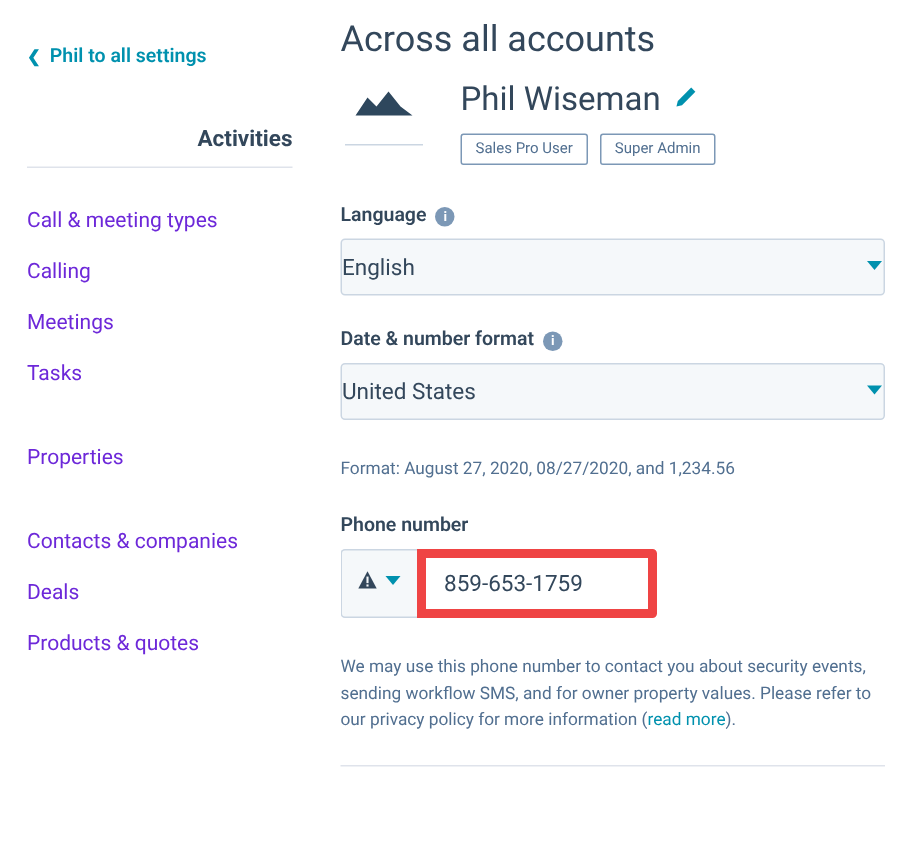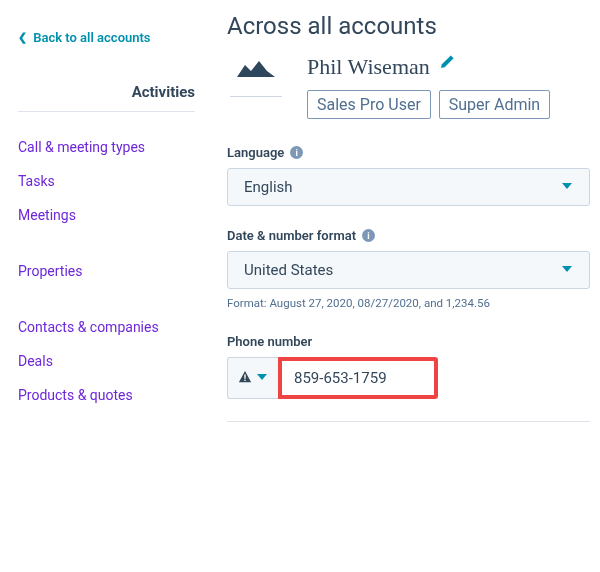--- a/index.html
+++ b/index.html
@@ -68,107 +68,107 @@
     width: 58px; height: 30px;
     display:flex; align-items:center; justify-content:center;
     margin-bottom: 12px;
   }
   .avatar-logo svg { width: 42px; height: 20px; }
   .avatar-line {
     height: 1px; background: #cbd6e2; width: 52px; margin: 0 auto;
   }
   .profile-right { flex:1; }
   .profile-name-row {
-    display:flex; gap:10px;
+    display:flex; align-items:center; gap:10px;
     margin-bottom: 10px;
-    font-family: Liberation Serif, serif;
   }
   .profile-name {
     font-size: 22px; font-weight: 400; color: #33475b;
   }
   .edit-icon { color:#0091ae; cursor:pointer; }
   .edit-icon svg { width:15px; height:15px; }
   .badges { display:flex; gap:8px; }
   .badge {
     border: 1px solid #7c98b6;
     color: #516f90;
-    font-size: 16px;
+    font-size: 10px;
     padding: 4px 9px;
     border-radius: 2px;
     background:#fff;
   }
   .field { margin-bottom: 22px; }
   .field-label {
     font-size: 13px; font-weight: 600; color:#33475b;
     margin-bottom: 8px;
-    display:flex; align-items:center; gap:6px;
+    display:flex; align-items:flex-end; gap:6px;
   }
   .info-icon {
     width:13px; height:13px; border-radius:50%;
     background:#7c98b6; color:#fff; font-size:9px; font-weight:700;
     display:inline-flex; align-items:center; justify-content:center;
     cursor: help;
   }
   .select {
     width: 100%;
     background: #f5f8fa;
     border: 1px solid #cbd6e2;
     border-radius: 3px;
-    padding: 9px 16px;
+    padding: 9px 0;
     font-size: 15px;
     color: #33475b;
     display:flex; justify-content:space-between; align-items:center;
     cursor: pointer;
   }
   .select .caret { color:#0091ae; }
   .caret svg { width:12px; height:12px; }
   .helper {
-    font-size: 11.5px; color:#516f90; margin-top: 6px; line-height: 1.5;
+    font-size: 11.5px; color:#516f90; margin-top: 24px; line-height: 1.5;
   }
   .helper a { color:#0091ae; text-decoration:none; cursor:pointer; }
   .phone-row { display:flex; }
   .phone-prefix {
     border:1px solid #cbd6e2; border-right:none;
     background:#f5f8fa;
     border-radius:3px 0 0 3px;
     padding: 8px 10px;
     display:flex; align-items:center; gap:4px;
     cursor:pointer;
   }
   .phone-prefix .warn svg { width:14px; height:14px; }
   .phone-prefix .caret { color:#0091ae; }
   .phone-input {
-    border:4px solid #ef4444;
+    border:6px solid #ef4444;
     border-radius:0 3px 3px 0;
     padding: 8px 12px;
     font-size: 15px;
     color:#33475b;
     width: 160px;
     background:#fff;
     font-family:inherit;
   }
   hr.divider {
     border:none; border-top:1px solid #dfe3eb;
     margin: 18px 0 16px 0;
   }
 </style>
 </head>
 <body>
 
 <div class="container">
   <aside class="sidebar">
     <div class="back-link">
       <span class="chev">❮</span>
-      <span>Back to all accounts</span>
+      <span>Phil to all settings</span>
     </div>
 
     <div class="section-header">Activities</div>
     <div class="nav-item">Call &amp; meeting types</div>
+    <div class="nav-item">Calling</div>
+    <div class="nav-item">Meetings</div>
     <div class="nav-item">Tasks</div>
-    <div class="nav-item">Meetings</div>
 
     <div class="section-gap"></div>
     <div class="nav-item">Properties</div>
 
     <div class="section-gap"></div>
     <div class="nav-item">Contacts &amp; companies</div>
     <div class="nav-item">Deals</div>
     <div class="nav-item">Products &amp; quotes</div>
 
   </aside>
@@ -238,18 +238,21 @@
                 <path d="M8 1 L15 14 H1 Z"></path>
                 <rect x="7.2" y="5" width="1.6" height="5" fill="#f5f8fa"></rect>
                 <rect x="7.2" y="11" width="1.6" height="1.6" fill="#f5f8fa"></rect>
               </svg></span>
           <span class="caret"><svg viewBox="0 0 12 12" fill="#0091ae">
                 <path d="M1 3 L6 9 L11 3 Z"></path>
               </svg></span>
         </div>
         <input class="phone-input" value="859-653-1759" style="">
       </div>
+      <div class="helper">
+        <span>We may use this phone number to contact you about security events, sending workflow SMS, and for owner property values. Please refer to our privacy policy for more information (</span><a>read more</a><span>).</span>
+      </div>
     </div>
 
     <hr class="divider">
 
   </main>
 </div>
 
 </body></html>

